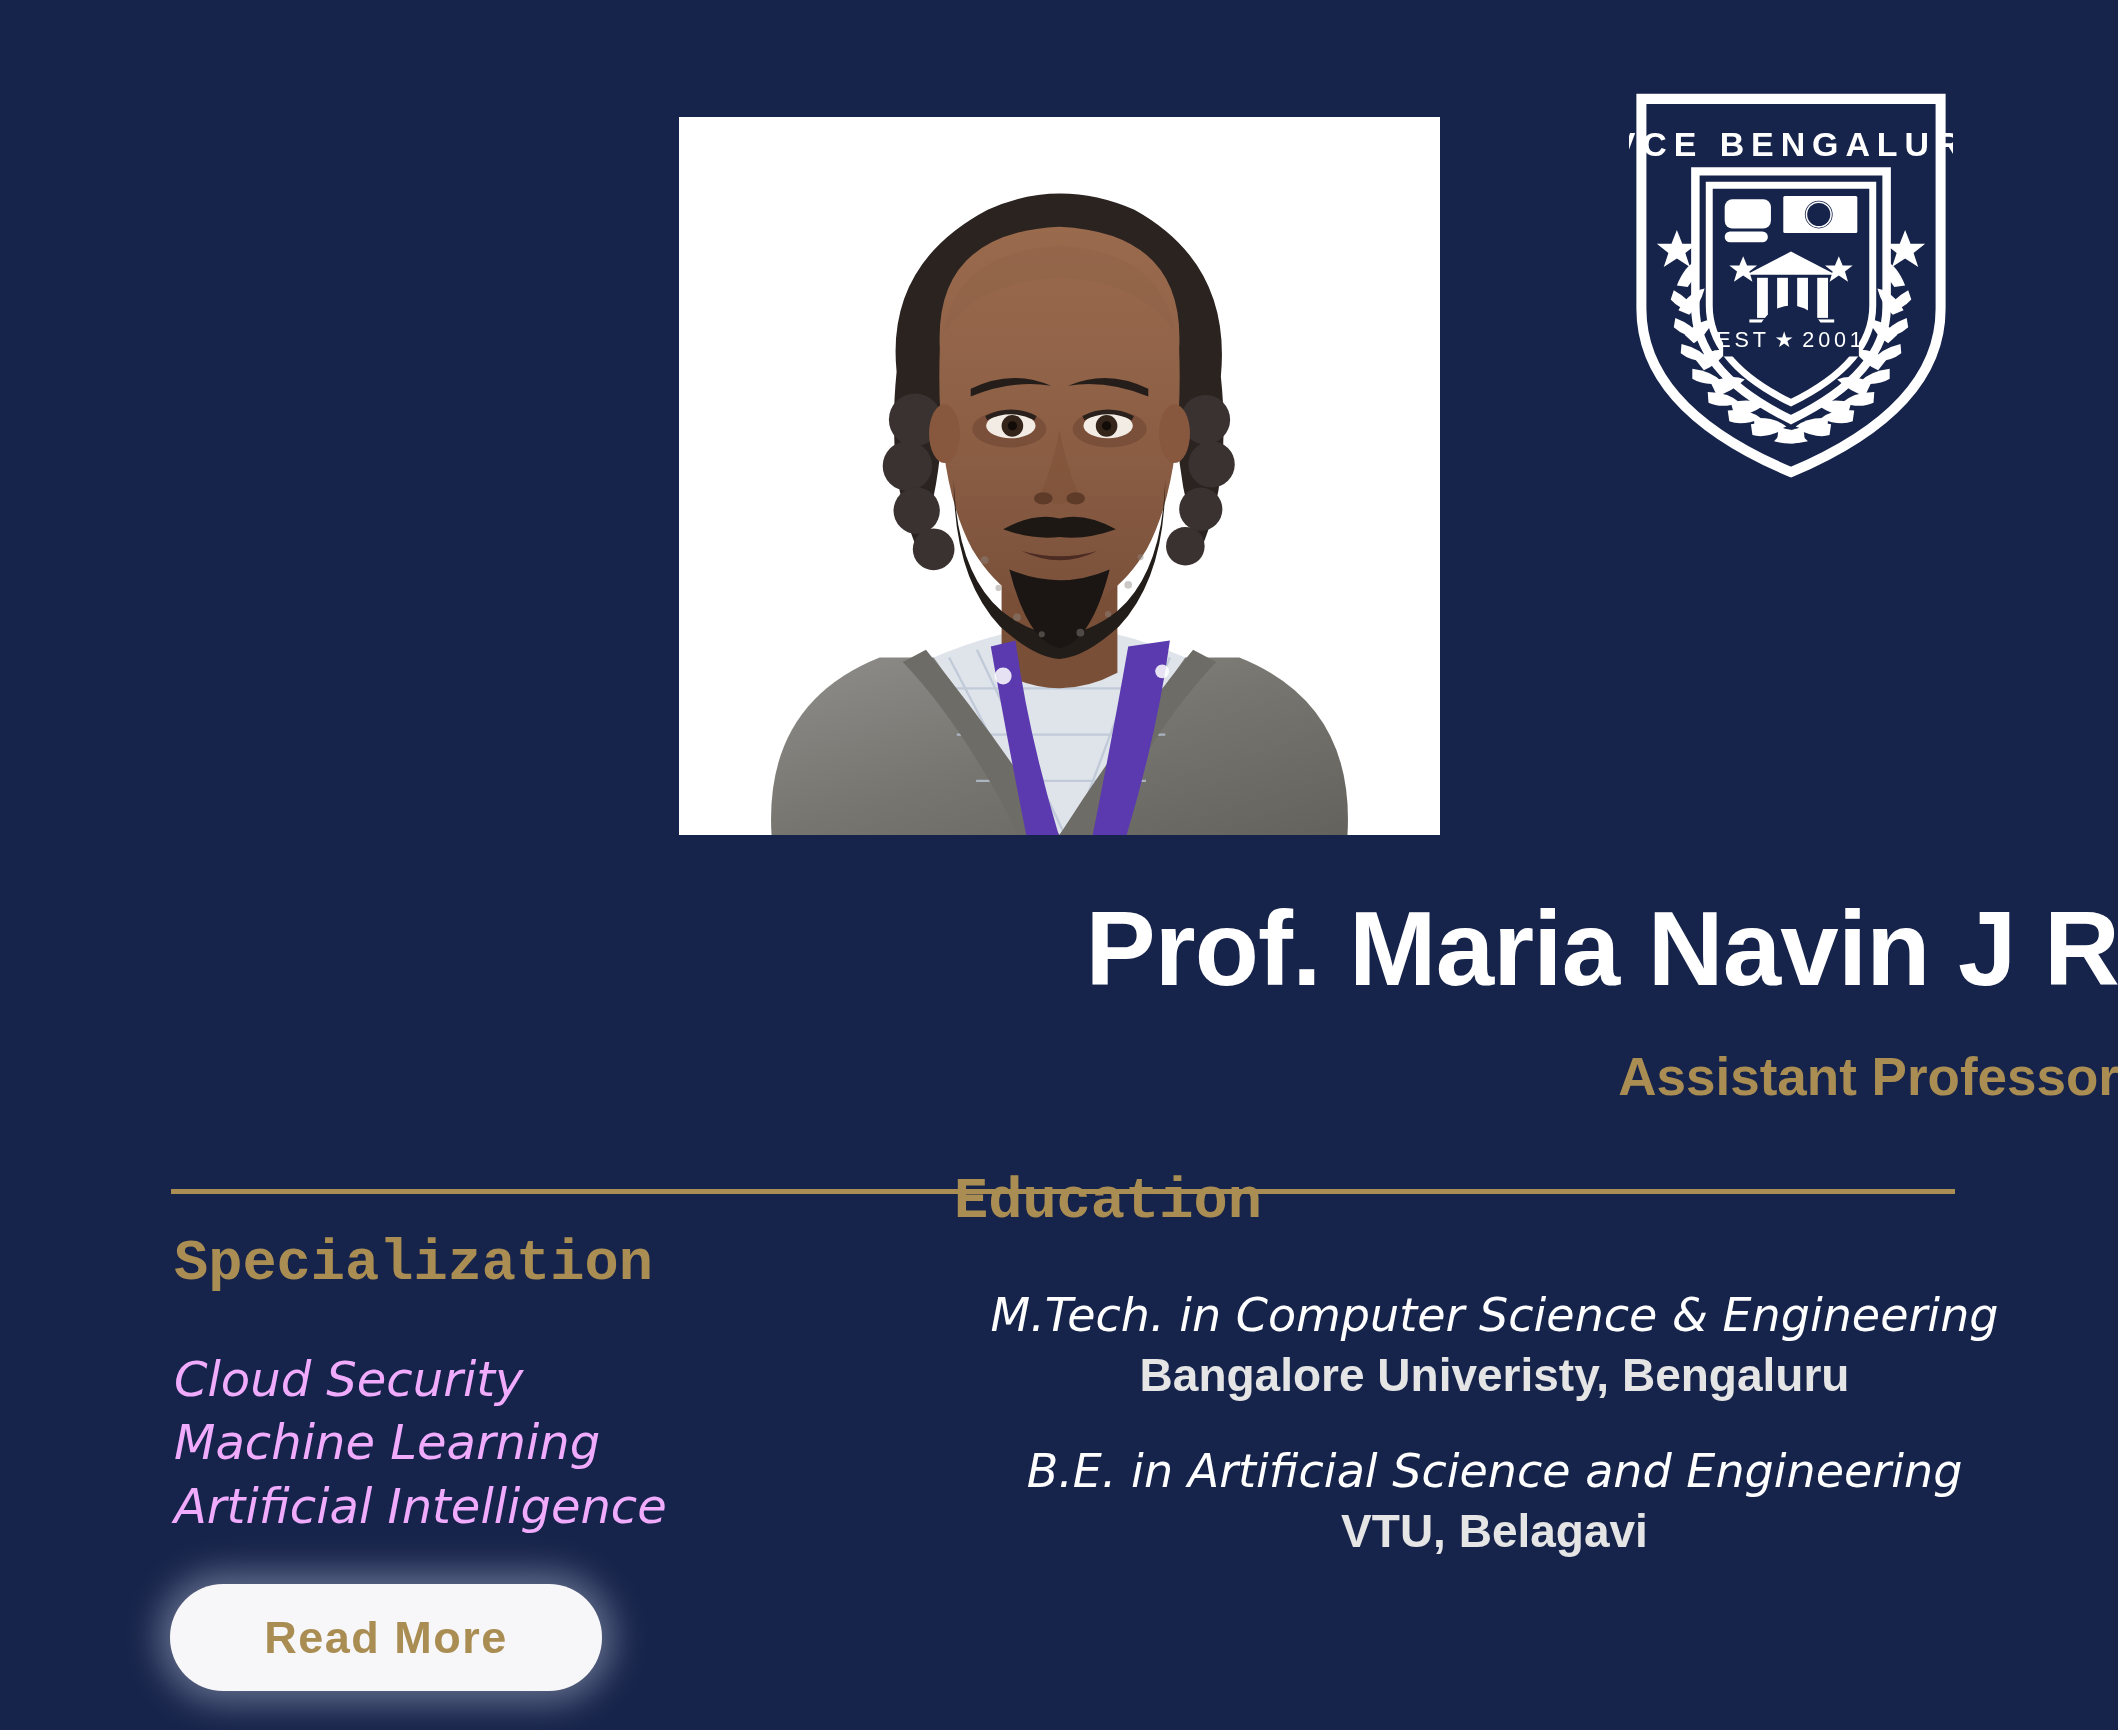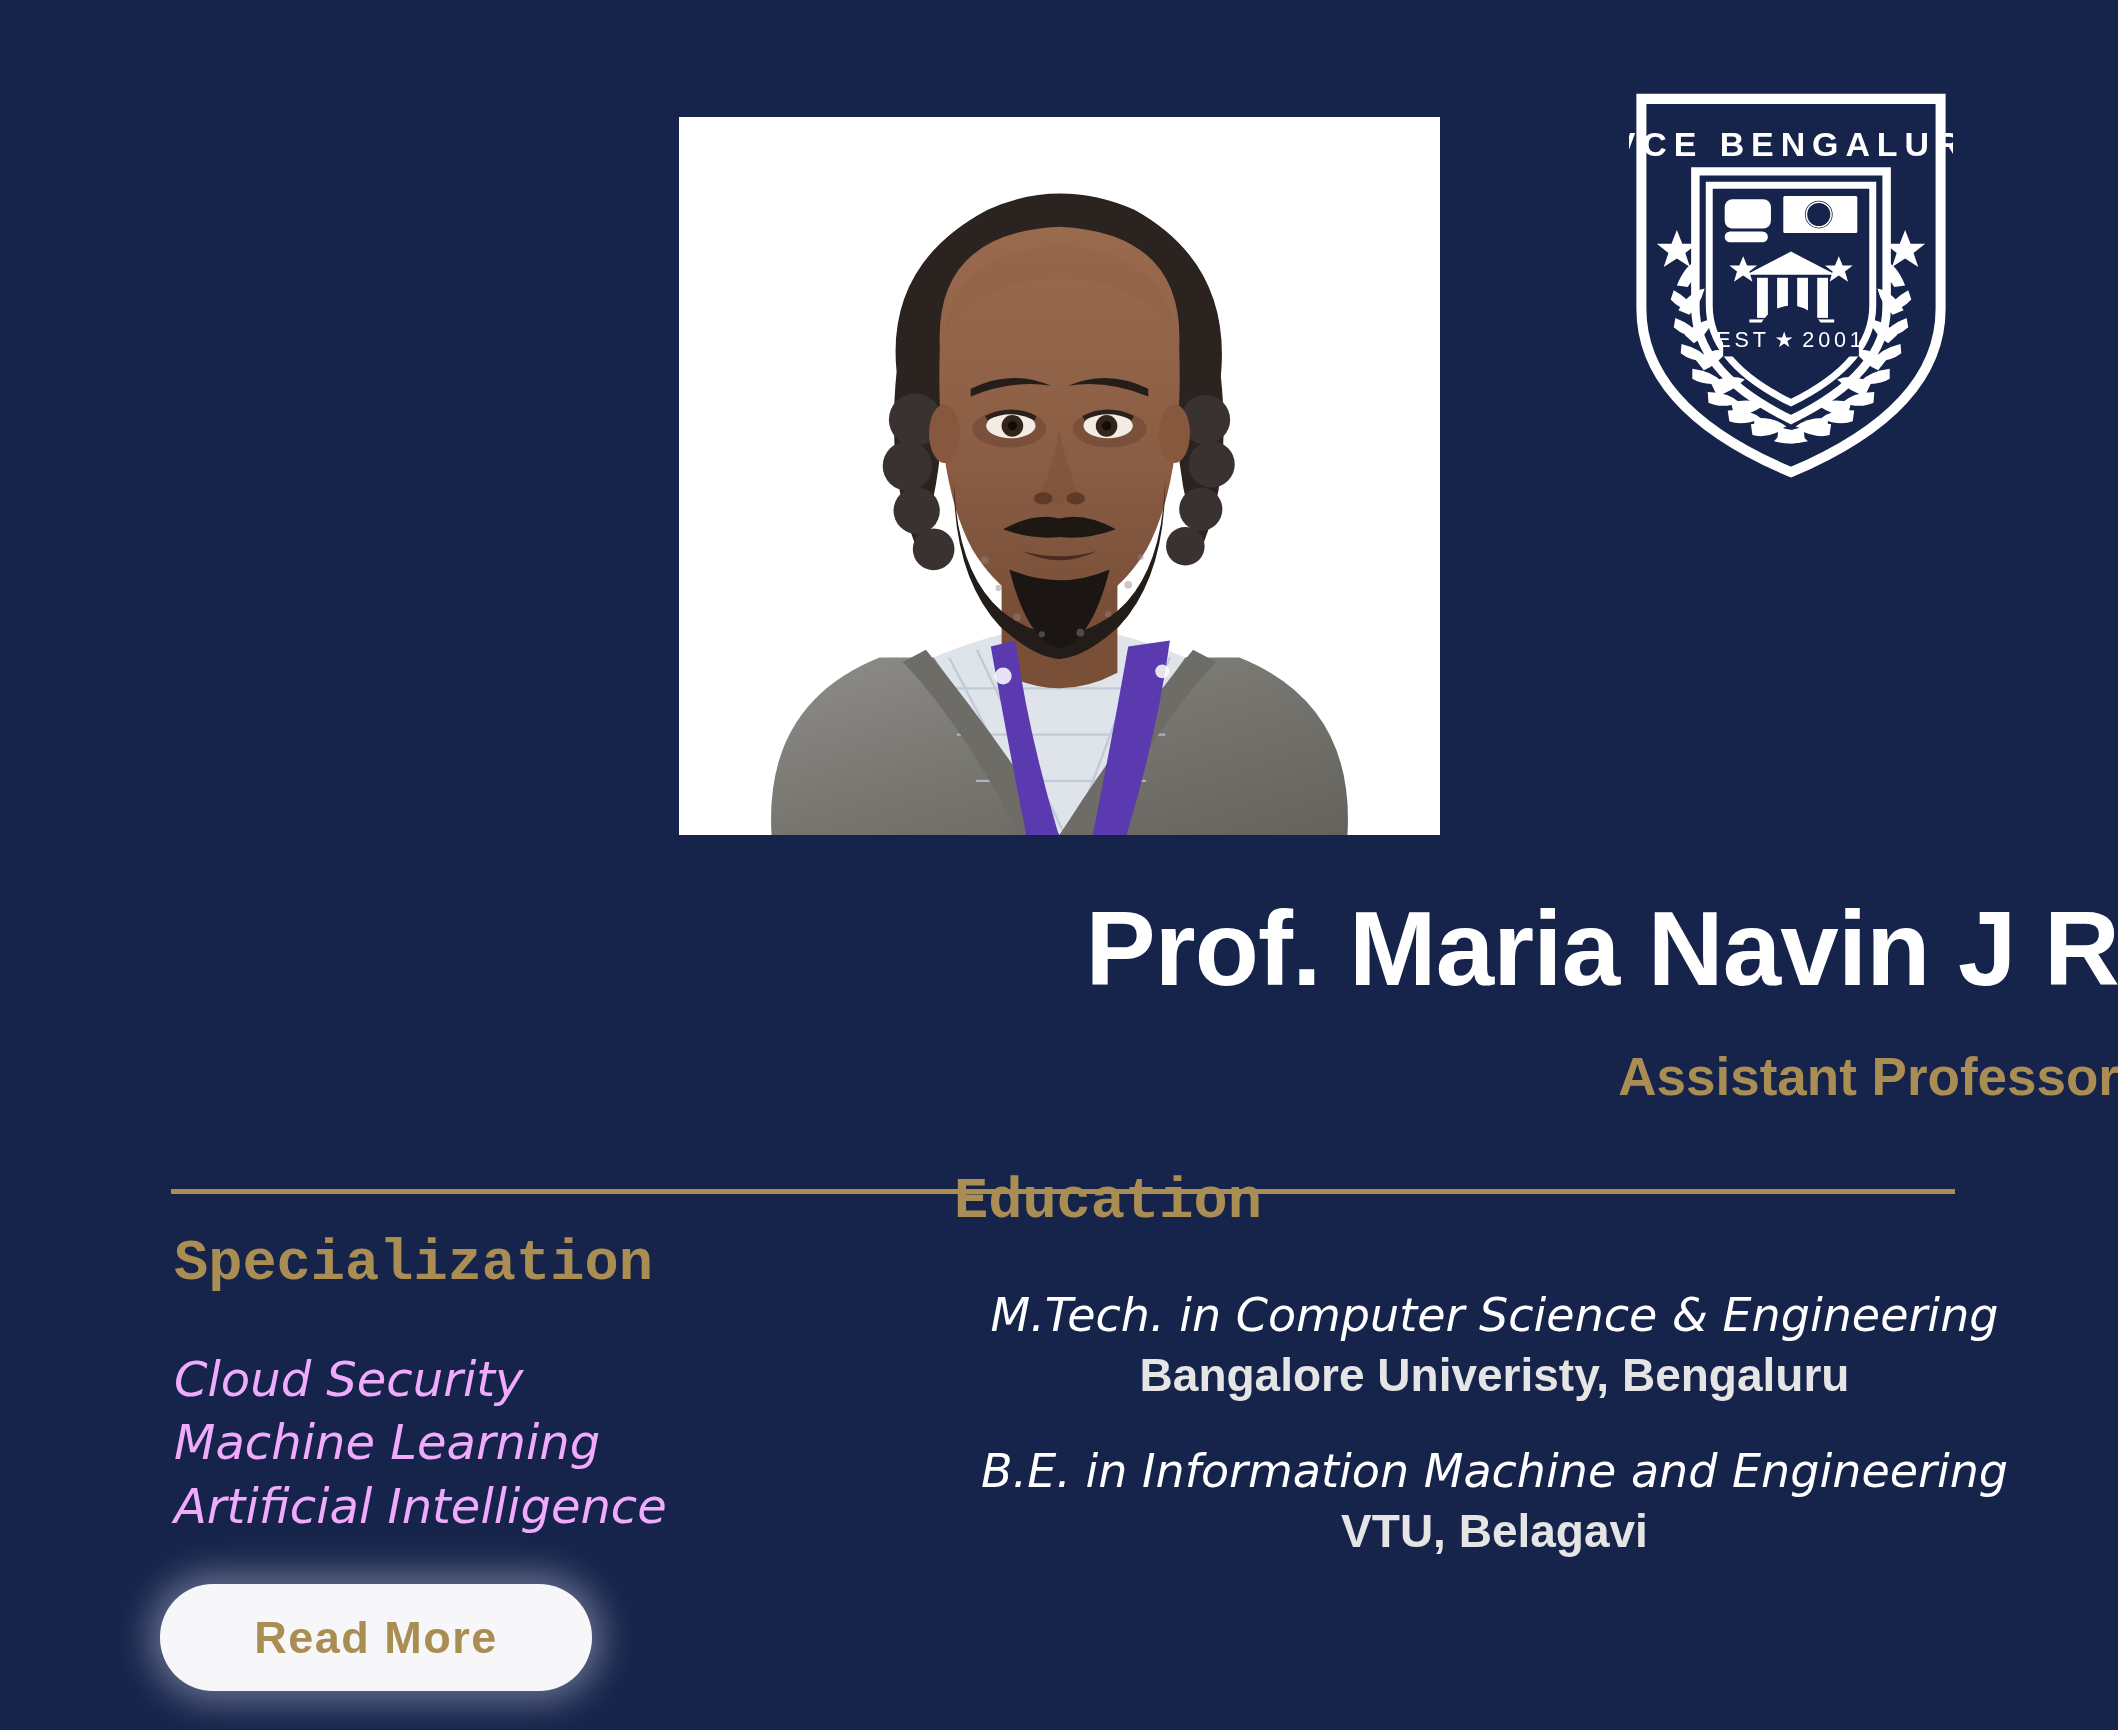--- a/index.html
+++ b/index.html
@@ -118,21 +118,21 @@
     font-size: 46px;
     font-weight: bold;
     font-family: "Liberation Sans", sans-serif;
     line-height: 1.3;
     white-space: nowrap;
   }
 
   
   #read-more {
     position: absolute;
-    left: 160px;
+    left: 170px;
     top: 1584px;
     width: 432px;
     height: 107px;
     border-radius: 53px;
     background: #f7f7f9;
     border: none;
     color: #a98d52;
     font-size: 45px;
     font-weight: bold;
     letter-spacing: 1.5px;
@@ -348,21 +348,21 @@
     <div class="spec-item">Artificial Intelligence</div>
   </div>
 
   <div id="col-edu">
     <div class="section-heading">Education</div>
     <div class="edu-entry">
       <div class="edu-degree">M.Tech. in Computer Science &amp; Engineering</div>
       <div class="edu-institute">Bangalore Univeristy, Bengaluru</div>
     </div>
     <div class="edu-entry">
-      <div class="edu-degree">B.E. in Information Machine and Engineering</div>
+      <div class="edu-degree">B.E. in Artificial Science and Engineering</div>
       <div class="edu-institute">VTU, Belagavi</div>
     </div>
   </div>
 
   <button id="read-more">Read More</button>
 
 </div>
 
 
 </body></html>

